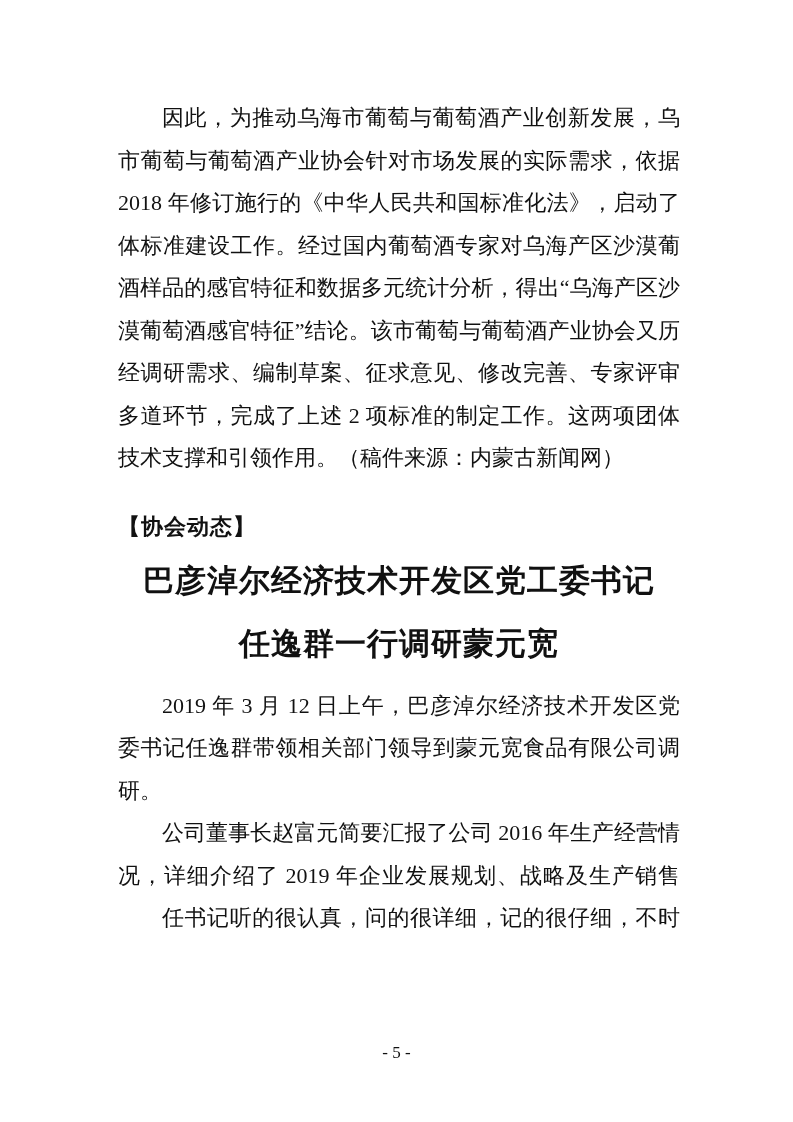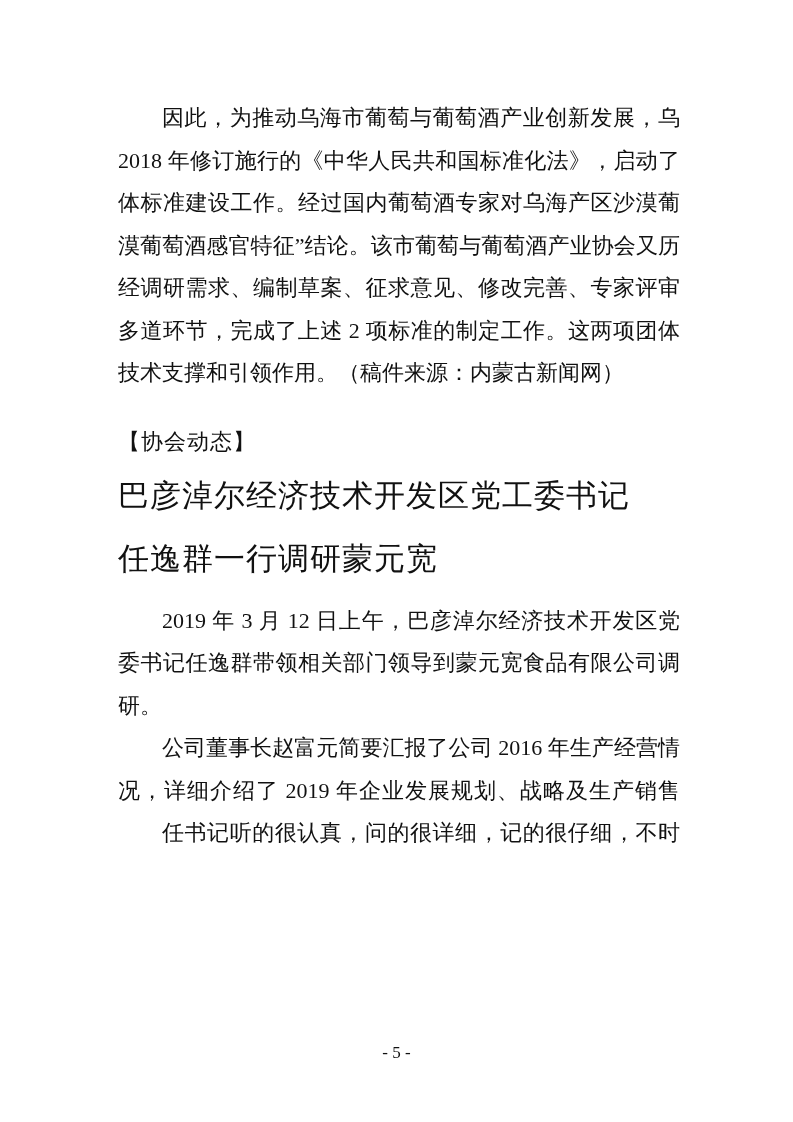--- a/index.html
+++ b/index.html
@@ -40,31 +40,31 @@
   }
   .line.indent { text-indent: 44px; }
   .line.split {
     display: flex;
     justify-content: flex-start;
     white-space: nowrap;
   }
   .section-header {
     margin-top: 27px;
     font-family: "Liberation Sans", "DejaVu Sans", sans-serif;
-    font-weight: 400;
+    font-weight: 700;
     font-size: 22px;
     line-height: 40px;
     letter-spacing: 1px;
   }
   .article-title {
     margin-top: 2px;
-    font-weight: 400;
+    font-weight: 700;
     font-size: 31px;
     line-height: 63px;
-    text-align: left;
+    text-align: center;
     letter-spacing: 1px;
   }
   .article-body { margin-top: 10px; }
   .page-footer {
     position: absolute;
     left: 0;
     right: 0;
     top: 1042px;
     text-align: center;
     font-size: 17px;
@@ -74,22 +74,24 @@
 </style>
 </head>
 <body>
 
 <div class="page">
   <div class="content">
 
     <div class="body-par">
       <div>
           <div class="line indent just">因此，为推动乌海市葡萄与葡萄酒产业创新发展，乌海</div>
+          <div class="line just">市葡萄与葡萄酒产业协会针对市场发展的实际需求，依据</div>
           <div class="line just">2018 年修订施行的《中华人民共和国标准化法》，启动了团</div>
           <div class="line just">体标准建设工作。经过国内葡萄酒专家对乌海产区沙漠葡萄</div>
+          <div class="line just">酒样品的感官特征和数据多元统计分析，得出“乌海产区沙</div>
           <div class="line just">漠葡萄酒感官特征”结论。该市葡萄与葡萄酒产业协会又历</div>
           <div class="line just">经调研需求、编制草案、征求意见、修改完善、专家评审等</div>
           <div class="line just">多道环节，完成了上述 2 项标准的制定工作。这两项团体标</div>
         </div>
       <div class="line split">
         <span>技术支撑和引领作用。</span>
         <span>（稿件来源：内蒙古新闻网）</span>
       </div>
     </div>
 

